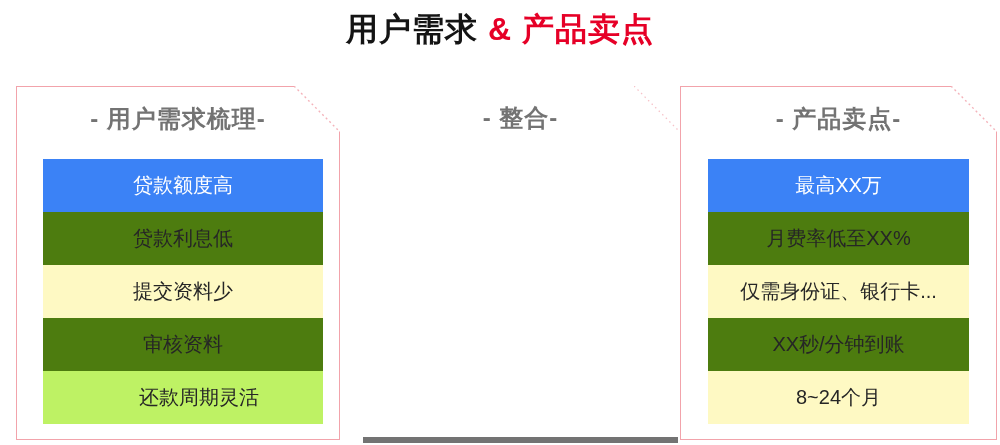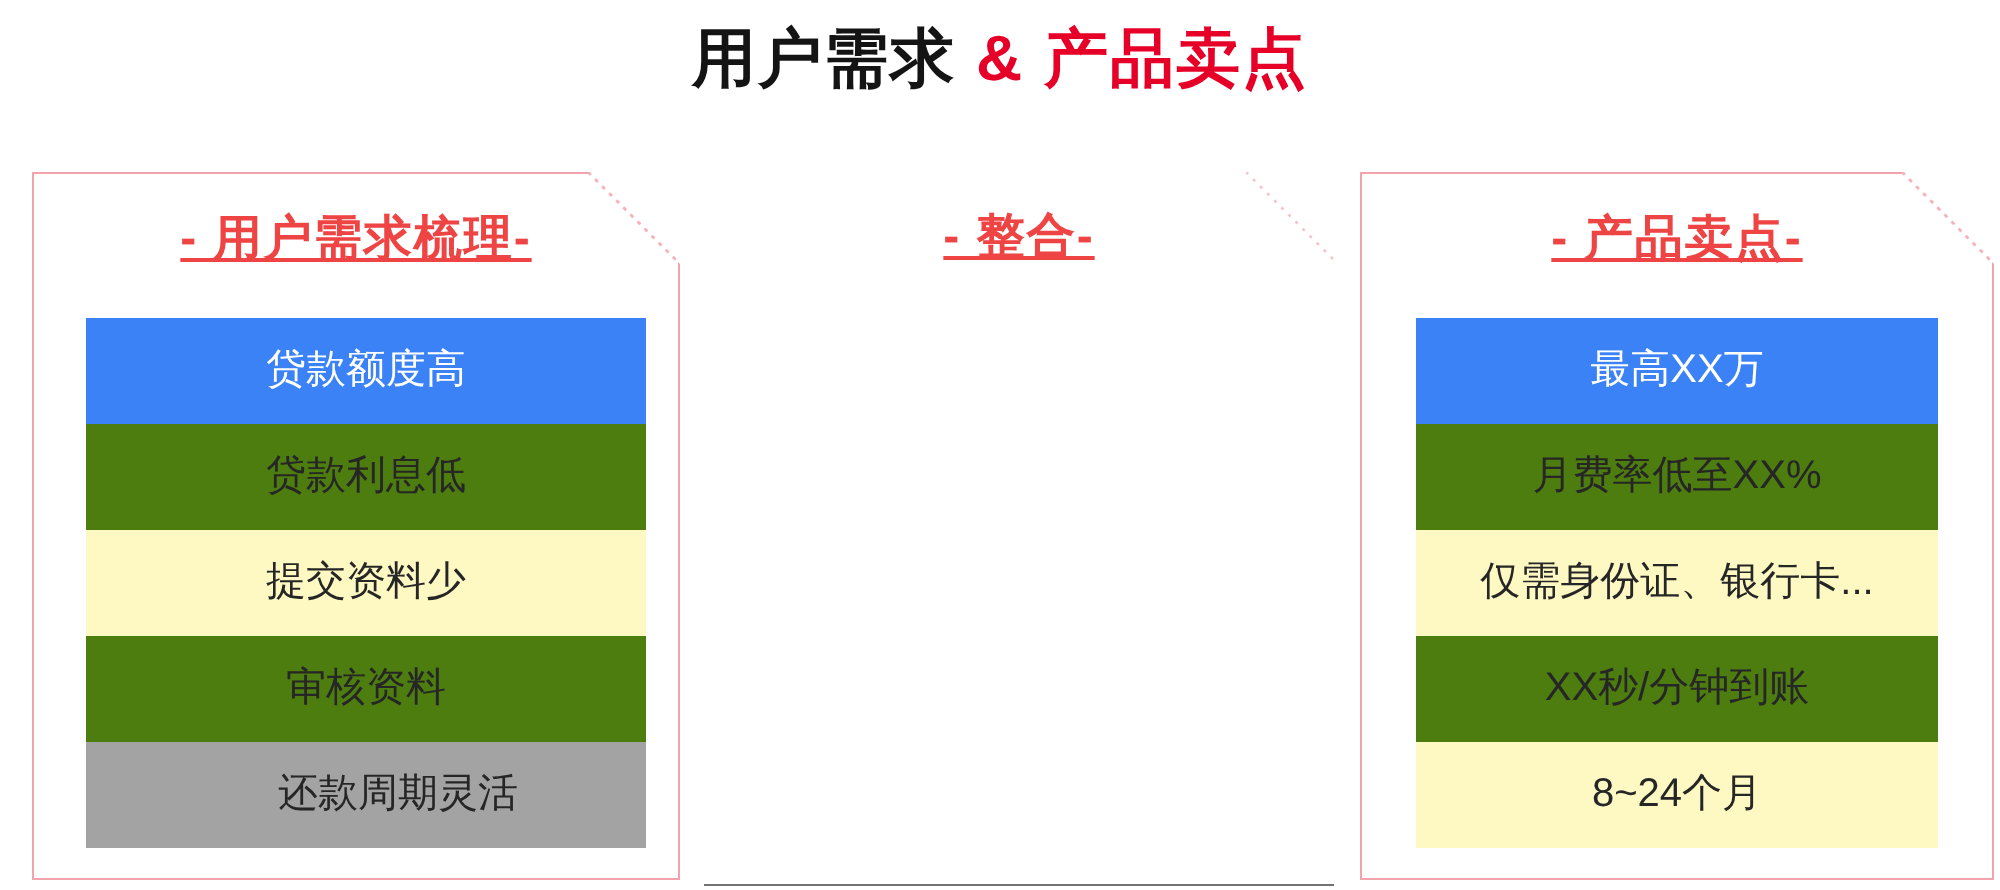--- a/index.html
+++ b/index.html
@@ -11,37 +11,37 @@
   .title { position:absolute; top:8px; left:0; width:1000px; text-align:center;
     font-size:32px; font-weight:bold; letter-spacing:1px; }
   .t-black { color:#141414; }
   .t-red { color:#e60027; }
 
   
   .card { position:absolute; top:86px; background:#fff; }
   .card-bordered { border:1px solid #f2a3ab; }
   .card-left  { left:16px;  width:324px; height:354px; }
   .card-right { left:680px; width:317px; height:354px; }
-  .card-mid   { left:352px; width:315px; height:357px; border-bottom:1px solid #737373; }
+  .card-mid   { left:363px; width:315px; height:357px; border-bottom:6px solid #737373; }
 
   .dogear { position:absolute; top:-1px; right:-1px; width:46px; height:46px; }
   .dogear-mid { position:absolute; top:0; right:0; width:44px; height:44px; }
 
   .panel-header { margin-top:16px; text-align:center; font-size:24px; font-weight:bold;
-    color:#ef4444; letter-spacing:1px;text-decoration:underline; }
+    color:#737373; letter-spacing:1px; }
 
   
   .rows { position:absolute; top:72px; }
   .rows-left  { left:26px; right:16px; }
   .rows-right { left:27px; right:27px; }
   .row { height:53px; line-height:53px; text-align:center; font-size:20px; color:#262626; }
   .v-red       { background:#3b82f6; color:#ffffff; }
   .v-gray      { background:#4d7c0f; }
   .v-pink      { background:#fef9c3; }
-  .v-lightpink { background:#a3a3a3;padding-left:32px; }
+  .v-lightpink { background:#bef264;padding-left:32px; }
 
   
   .mid-text { position:absolute; top:112px; left:13px; width:302px;
     font-size:21px; line-height:52px; color:#333; }
   .hl { color:#e60024; font-weight:bold; }
 </style>
 </head>
 <body>
 
 <div class="stage">

